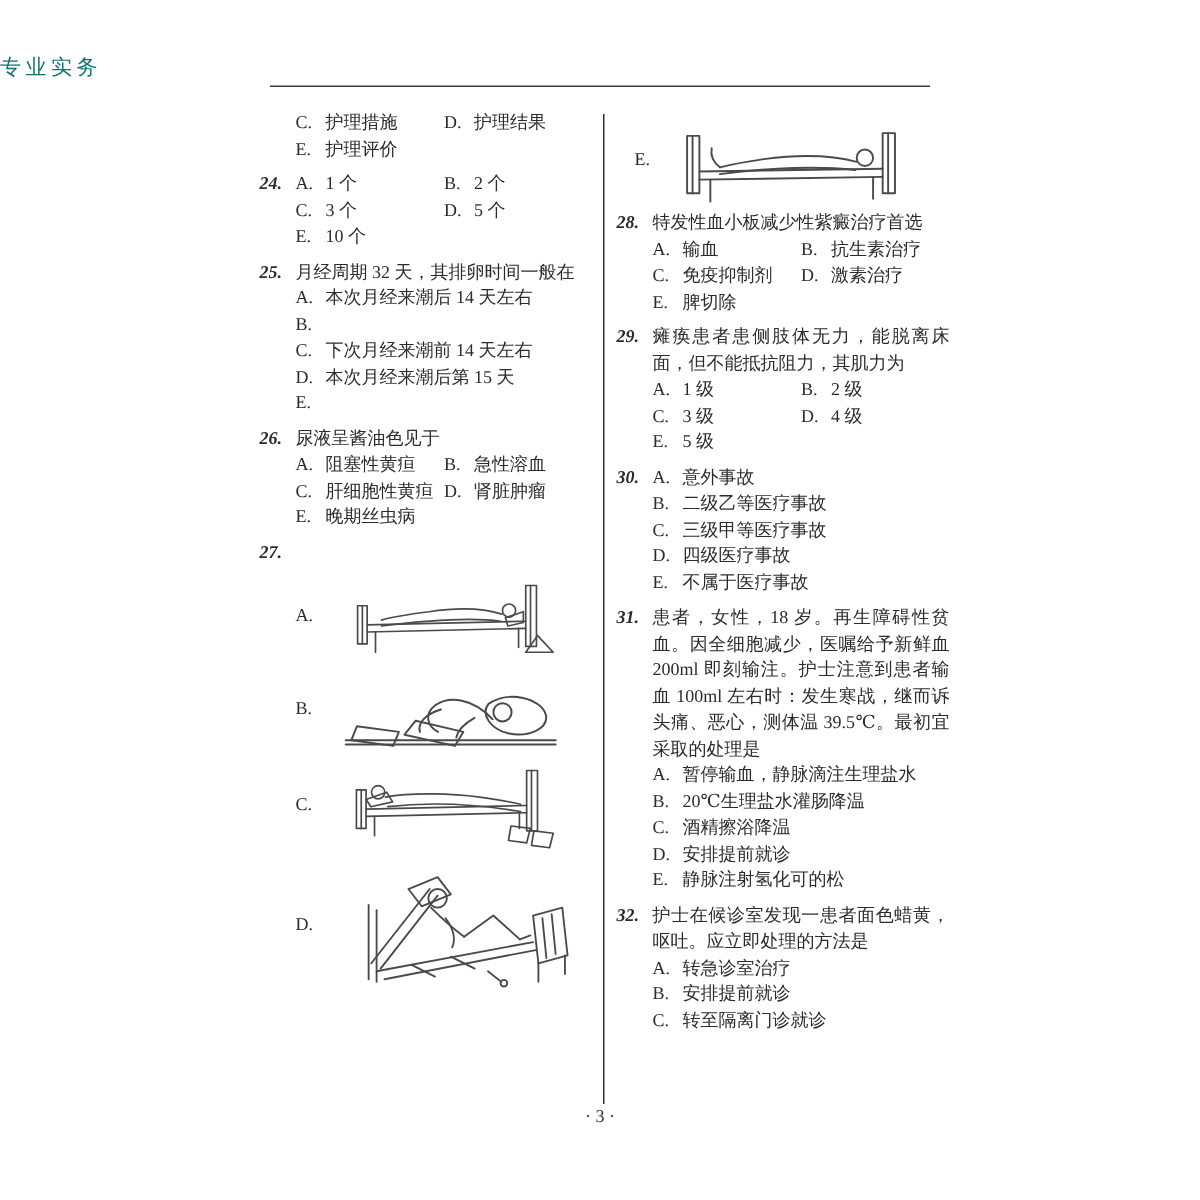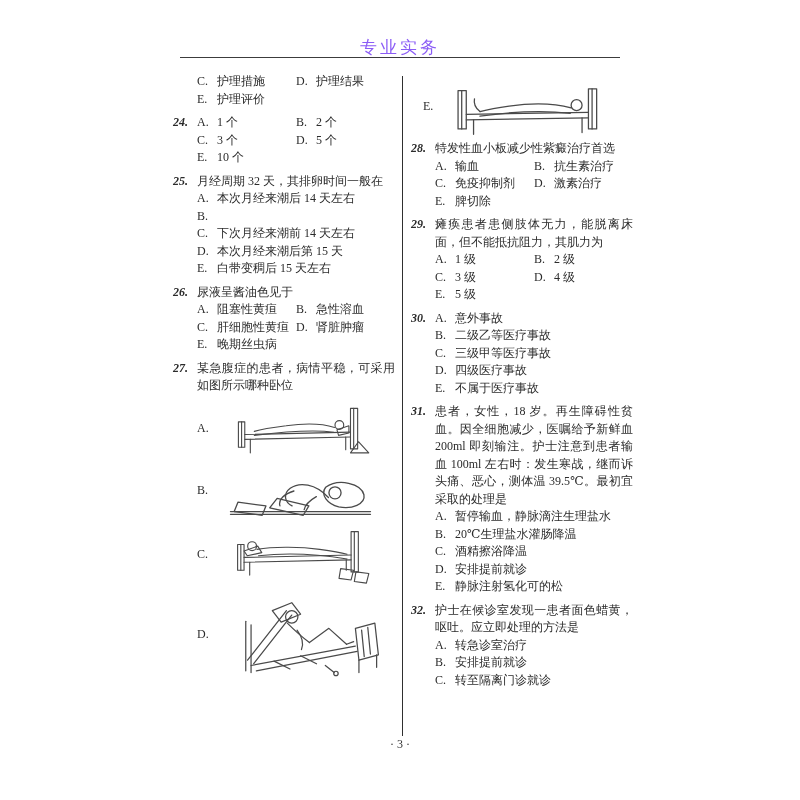--- a/index.html
+++ b/index.html
@@ -2,22 +2,22 @@
 <html><head>
 <meta charset="utf-8">
 <style>
   html,body { margin:0; padding:0; background:#ffffff; }
   .page {
     position:relative; width:800px; height:800px; background:#ffffff;
     font-family:"Liberation Serif","DejaVu Serif",serif;
     color:#2b2b2b; overflow:hidden;
   }
   .header-title {
-    position:absolute; top:36px; left:0; right:0; text-align:center;
-    font-size:17px; letter-spacing:3px; color:#8b5cf6;
+    position:absolute; top:36px; left:0; right:0; 
+    font-size:14px; letter-spacing:3px; color:#0f766e;
   }
   .header-rule {
     position:absolute; top:57px; left:180px; width:440px; height:1px;
     background:#3c3c3c;
   }
   .content { position:absolute; top:73px; left:173px; width:460px; display:flex; }
   .col { font-size:12px; line-height:17.5px; }
   .col-left  { width:222px; flex:none; }
   .col-divider { width:1px; height:660px; background:#2f2f2f; margin:3px 8px 0 7px; flex:none; }
   .col-right { width:222px; flex:none; }
@@ -119,21 +119,20 @@
               <div class="opt">
                 <span class="olabel">C.</span>
                 <span class="otext">下次月经来潮前 14 天左右</span>
               </div>
               <div class="opt">
                 <span class="olabel">D.</span>
                 <span class="otext">本次月经来潮后第 15 天</span>
               </div>
               <div class="opt">
                 <span class="olabel">E.</span>
-                <span class="otext">白带变稠后 15 天左右</span>
               </div>
             </div>
           </div>
         </div>
       </div>
 
       <div class="question">
         <div class="qrow">
           <span class="qnum">26.</span>
           <div class="qbody">
@@ -160,23 +159,20 @@
                 <span class="otext">晚期丝虫病</span>
               </div>
             </div>
           </div>
         </div>
       </div>
 
       <div class="question">
         <div class="qrow">
           <span class="qnum">27.</span>
-          <div class="qbody">
-            <div class="stem">某急腹症的患者，病情平稳，可采用如图所示哪种卧位</div>
-          </div>
         </div>
 
         <div class="figure-row">
           <span class="fig-label" style="margin-left:24px;">A.</span>
           <div class="fig-art">
             <svg width="162" height="62" viewBox="0 0 180 78">
               <g stroke="#4a4a4a" fill="none" stroke-width="1.4" stroke-linecap="round" stroke-linejoin="round">
                 <rect x="10" y="30" width="8" height="32"></rect>
                   <line x1="14" y1="30" x2="14" y2="62"></line>
                 <rect x="151" y="13" width="9" height="51"></rect>

